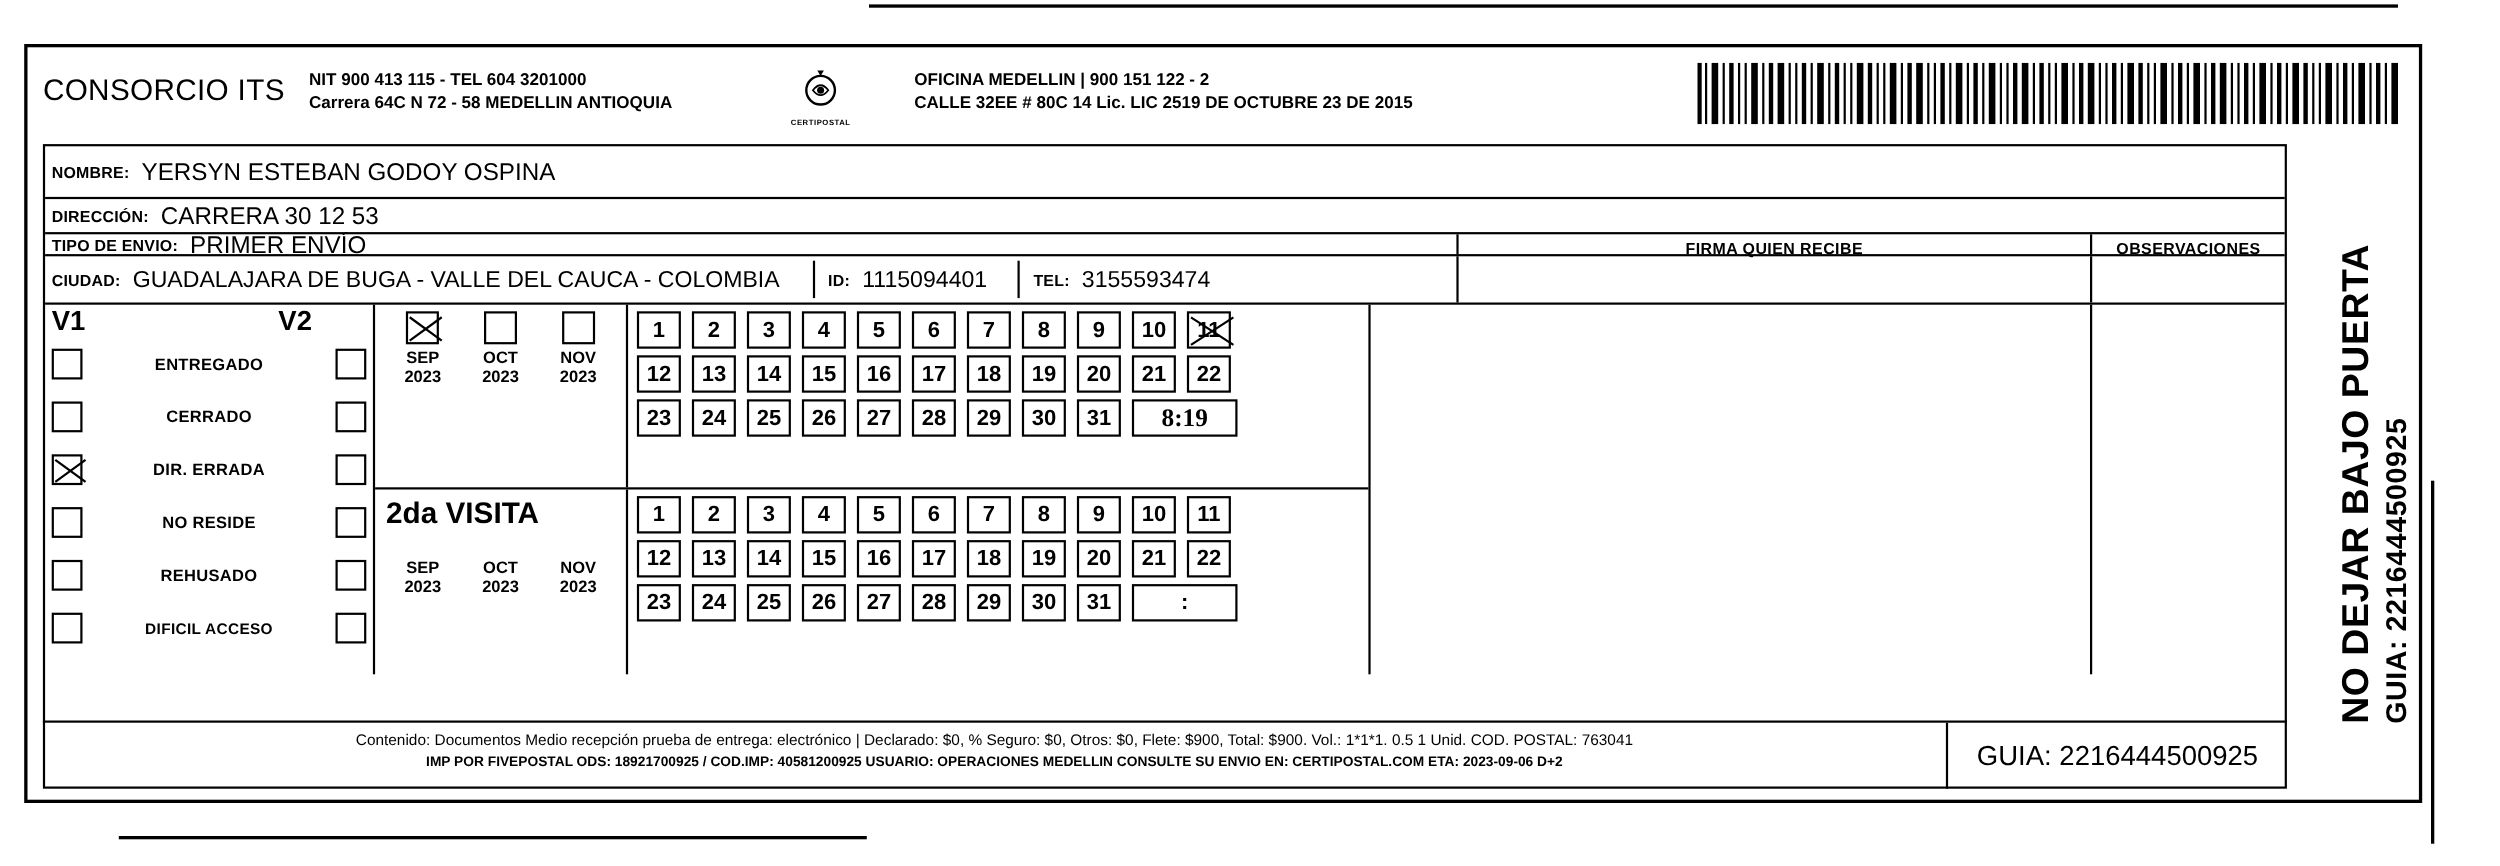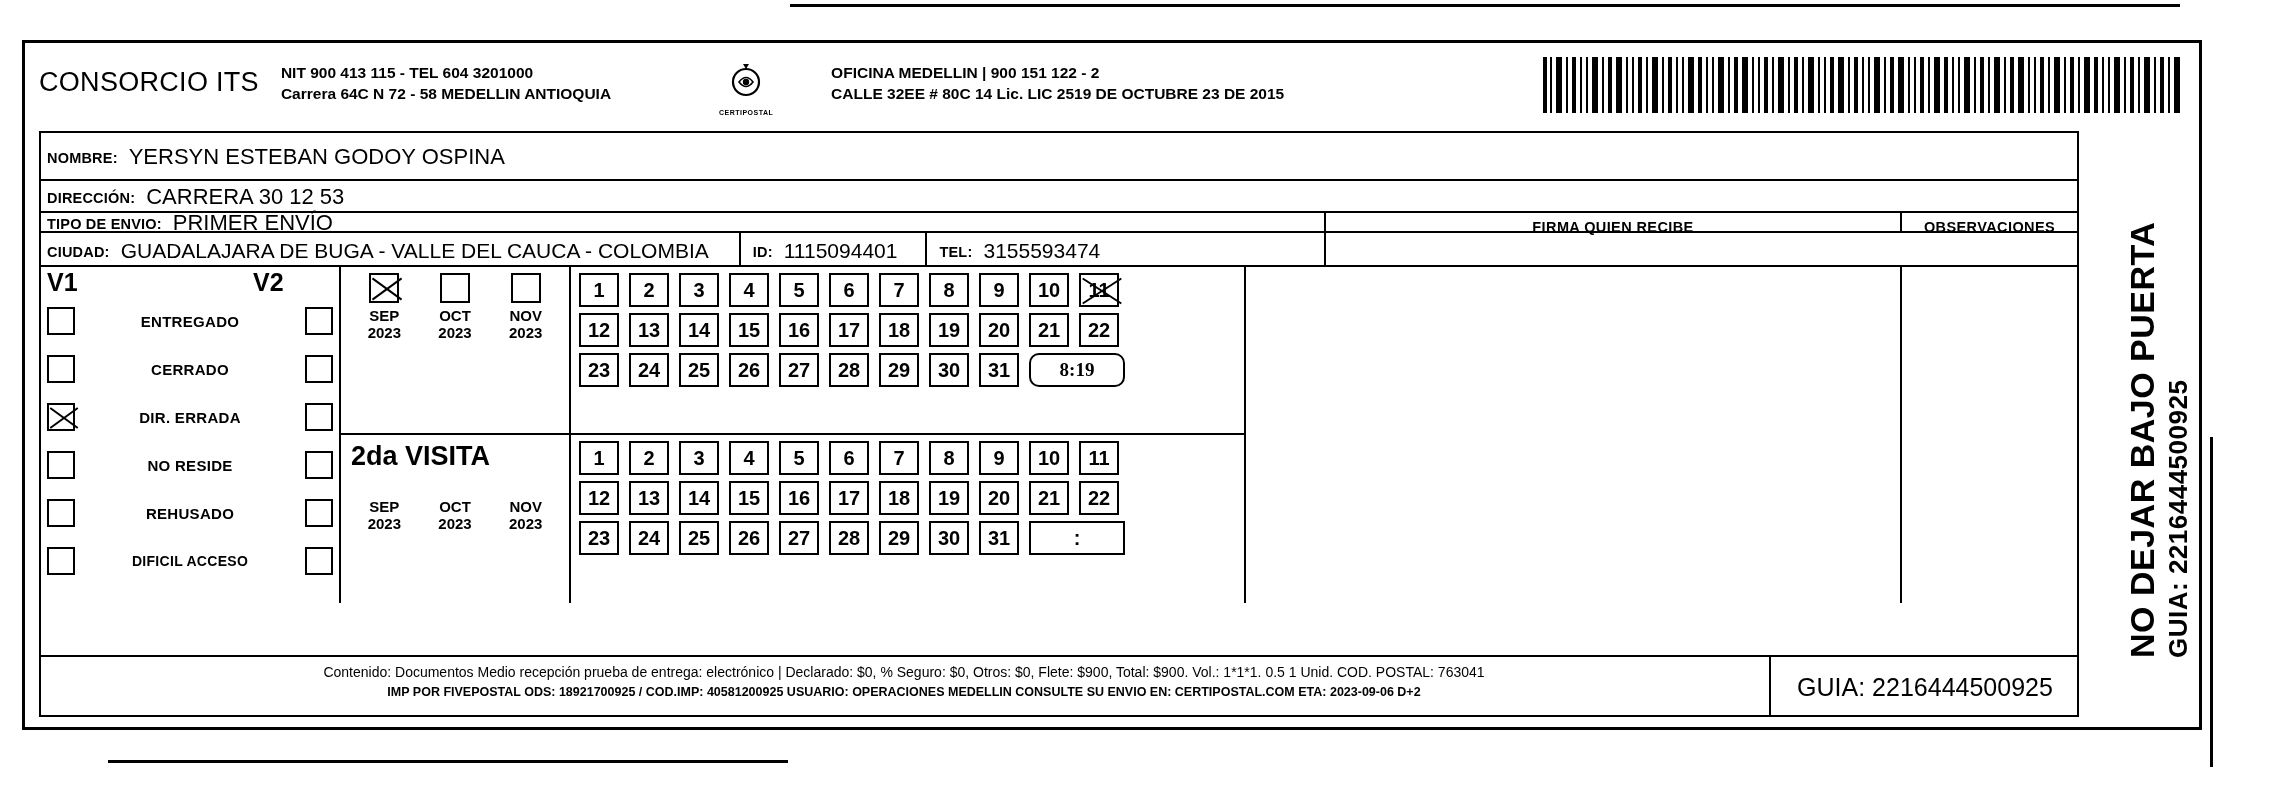--- a/index.html
+++ b/index.html
@@ -29,21 +29,21 @@
 
   .row{display:flex;border-bottom:2px solid #000;box-sizing:border-box;}
   .cellbl{font-size:14.5px;font-weight:bold;letter-spacing:.2px;padding:4px 5px 0 6px;white-space:nowrap;}
   .cellval{font-size:22px;padding:1px 6px 0 6px;white-space:nowrap;font-weight:400;}
   .vline{border-right:2px solid #000;}
 
   .r-nombre{height:48px;align-items:center;}
   .r-direccion{height:32px;align-items:center;}
   .r-tipo{height:20px;}
   .r-placa{height:32px;}
-  .r-ciudad{height:34px;flex-direction:column;}
+  .r-ciudad{height:44px;}
 
   .leftcol{width:1285px;box-sizing:border-box;}
   .rightcol{flex:1;display:flex;box-sizing:border-box;}
   .firma{flex:1;text-align:center;font-size:14.5px;font-weight:bold;letter-spacing:.4px;padding-top:6px;border-right:2px solid #000;box-sizing:border-box;}
   .obs{width:175px;text-align:center;font-size:14.5px;font-weight:bold;letter-spacing:.4px;padding-top:6px;box-sizing:border-box;}
 
   
   .bodygrid{display:flex;}
   .colV{width:300px;border-right:2px solid #000;box-sizing:border-box;}
   .colVis{width:905px;border-right:2px solid #000;box-sizing:border-box;}
@@ -74,21 +74,21 @@
   .mbox.x::after{transform:rotate(-36deg);}
   .mname{font-size:15px;font-weight:bold;line-height:1.15;}
   .myear{font-size:15px;font-weight:bold;line-height:1.15;}
 
   .dayrow{display:flex;justify-content:flex-start;padding:6px 0 0 8px;gap:10px;}
   .day{width:40px;height:34px;border:2px solid #000;box-sizing:border-box;font-size:20px;font-weight:bold;text-align:center;line-height:30px;position:relative;}
   .day.x::before,.day.x::after{content:"";position:absolute;left:-2px;top:15px;width:46px;height:2px;background:#000;}
   .day.x::before{transform:rotate(33deg);}
   .day.x::after{transform:rotate(-33deg);}
   .timebox{width:96px;height:34px;border:2px solid #000;box-sizing:border-box;text-align:center;font-size:20px;line-height:30px;font-weight:bold;}
-  .timebox.hand{font-family:"Liberation Serif",serif;font-size:19px;border-radius:10px;}
+  .timebox.hand{font-family:"Liberation Serif",serif;font-size:23px;}
 
   
   .footer{position:absolute;left:14px;right:120px;bottom:10px;height:62px;border-top:2px solid #000;box-sizing:border-box;display:flex;}
   .ftext{flex:1;padding:5px 8px 0 8px;text-align:center;}
   .ftext .l1{font-size:14px;line-height:1.5;}
   .ftext .l2{font-size:12.5px;line-height:1.5;font-weight:bold;}
   .fguia{width:310px;border-left:2px solid #000;box-sizing:border-box;display:flex;align-items:center;justify-content:center;font-size:25px;}
 
   
   .vert{position:absolute;right:8px;top:95px;height:520px;width:100px;}

